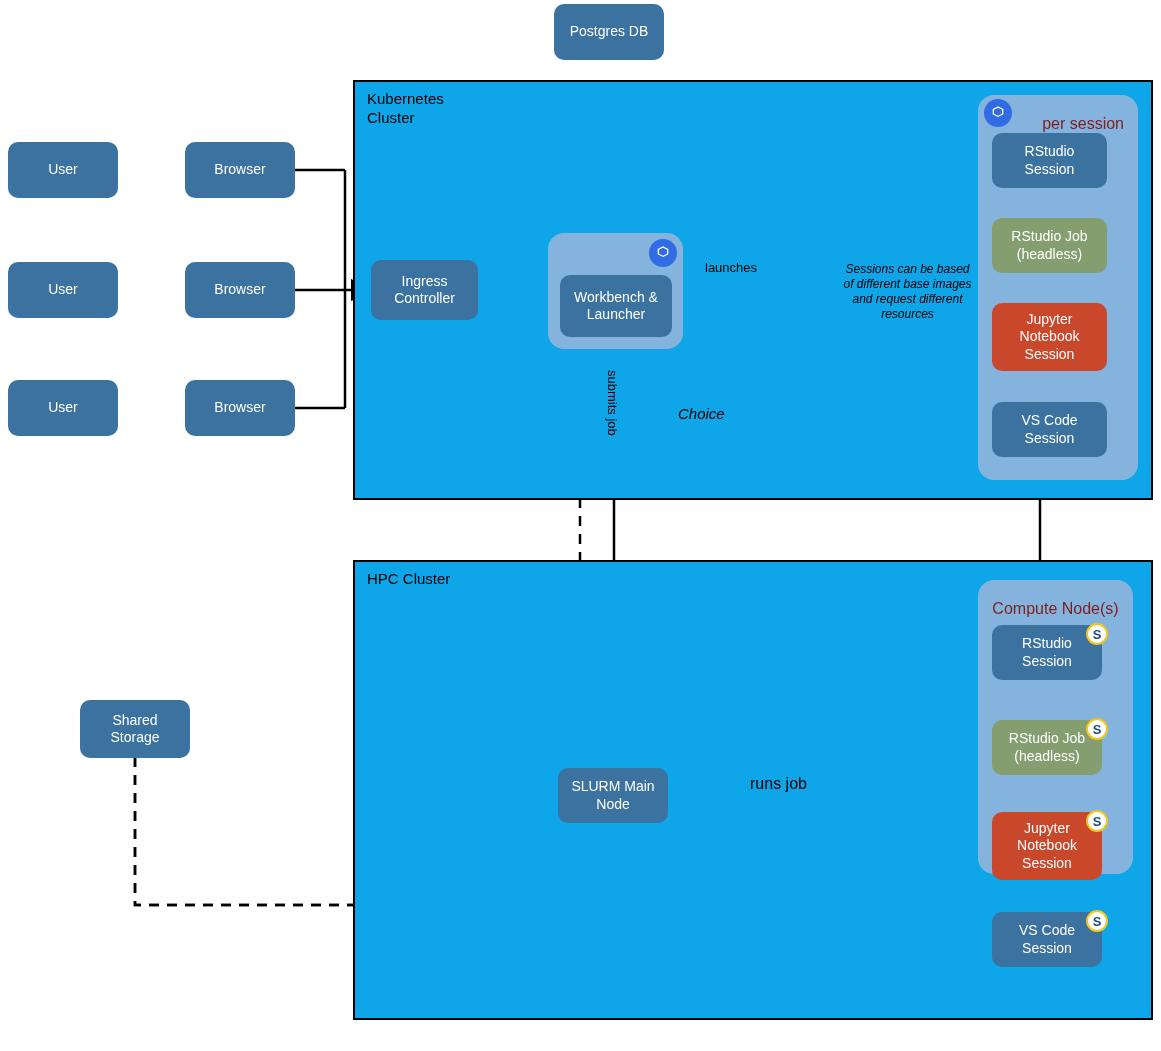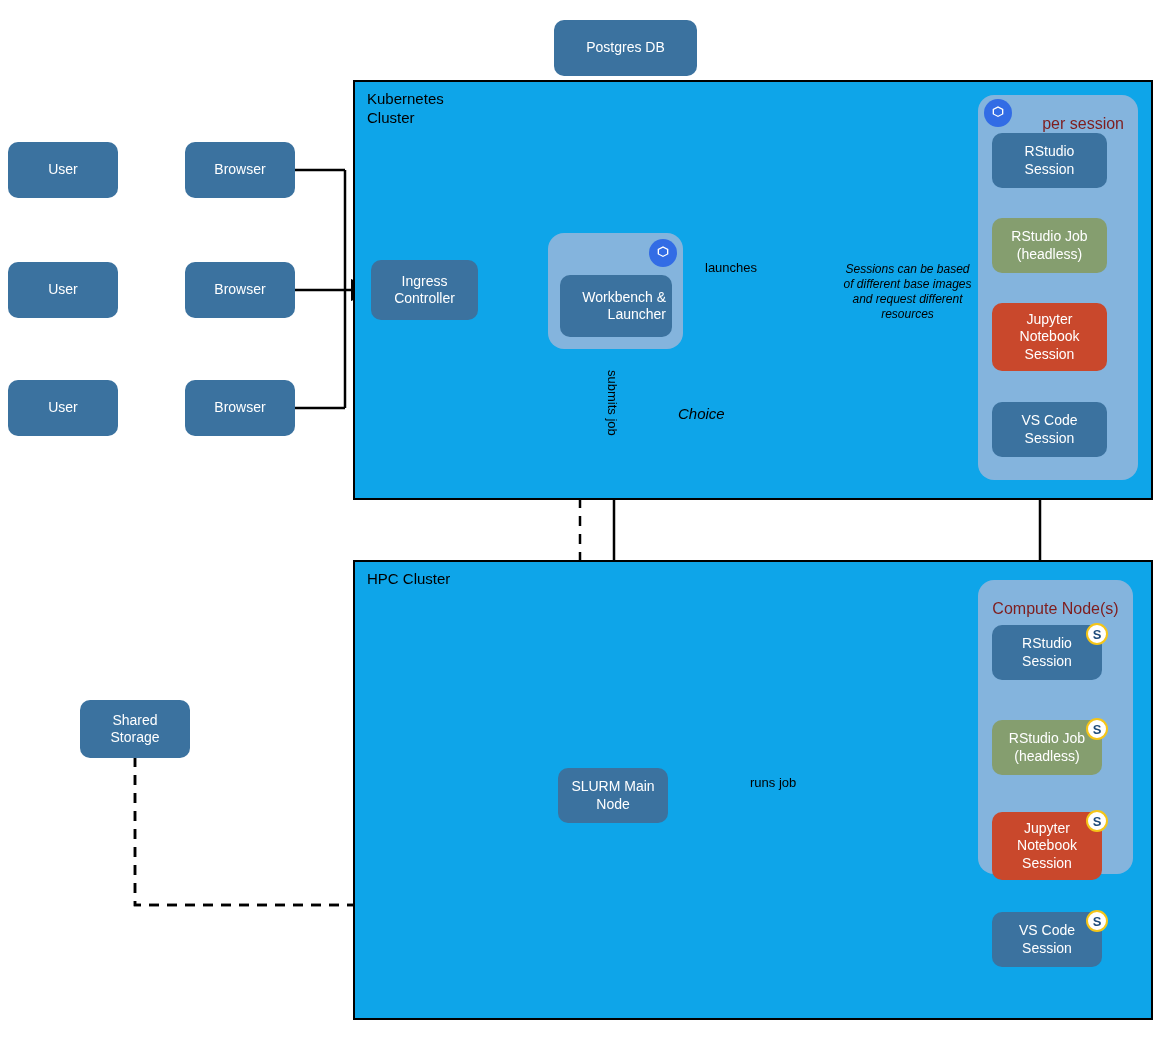--- a/index.html
+++ b/index.html
@@ -64,21 +64,21 @@
 
     <path d="M742,285 L742,430 L660,430 L660,445 L620,415 L660,385 L660,400 L712,400 L712,285 Z" fill="#fff" stroke="#000" stroke-width="2"></path>
 
     <path d="M135,757 L135,905 L580,905 L580,352" fill="none" stroke="#000" stroke-width="2.5" stroke-dasharray="10 8" marker-end="url(#ah)"></path>
 
     <path d="M135,757 L135,905 L560,905 L560,818" fill="none" stroke="#000" stroke-width="2.5" stroke-dasharray="10 8" marker-end="url(#ah)"></path>
 
     <line x1="1040" y1="480" x2="1040" y2="580" stroke="#000" stroke-width="2.5" marker-start="url(#ah)" marker-end="url(#ah)"></line>
   </svg>
 
-  <div class="box blue" style="left:554px;top:20px;width:143px;height:56px;">
+  <div class="box blue" style="left:554px;top:4px;width:110px;height:56px;">
       <span>Postgres DB</span>
     </div>
 
   <div class="box blue" style="left:8px;top:142px;width:110px;height:56px;">
       <span>User</span>
     </div>
   <div class="box blue" style="left:185px;top:142px;width:110px;height:56px;">
       <span>Browser</span>
     </div>
 
@@ -105,21 +105,21 @@
       <span>Ingress Controller</span>
     </div>
 
   <div class="pod-container" style="left:548px;top:233px;width:135px;height:116px;">
     <div class="mini-icon" style="right:6px;top:6px;">
       <svg viewBox="0 0 24 24">
           <path fill="#fff" d="M12 2l8 4v8l-8 4-8-4V6l8-4zm0 2.2L6 7v6l6 3 6-3V7l-6-2.8z"></path>
         </svg>
     </div>
   </div>
-  <div class="box blue" style="left:560px;top:275px;width:112px;height:62px;text-align:right;">
+  <div class="box blue" style="left:560px;top:275px;width:112px;height:62px;">
       <span>Workbench &amp; Launcher</span>
     </div>
 
 
   <div class="pod-container" style="left:978px;top:95px;width:160px;height:385px;">
     <div class="pod-label" style="right:14px;">per session</div>
     <div class="mini-icon" style="left:6px;top:4px;">
       <svg viewBox="0 0 24 24">
           <path fill="#fff" d="M12 2l8 4v8l-8 4-8-4V6l8-4zm0 2.2L6 7v6l6 3 6-3V7l-6-2.8z"></path>
         </svg>
@@ -165,19 +165,19 @@
   <div class="mini-icon-s" style="left:1086px;top:718px;">S</div>
   <div class="box red" style="left:992px;top:812px;width:110px;height:68px;font-size:14px;">
       <span>Jupyter Notebook Session</span>
     </div>
   <div class="mini-icon-s" style="left:1086px;top:810px;">S</div>
   <div class="box blue" style="left:992px;top:912px;width:110px;height:55px;font-size:14px;">
       <span>VS Code Session</span>
     </div>
   <div class="mini-icon-s" style="left:1086px;top:910px;">S</div>
 
-  <div style="position:absolute;left:750px;top:775px;font-size:13px;">runs job</div>
+  <div style="position:absolute;left:750px;top:775px;font-size:16px;">runs job</div>
 
   <div class="box blue" style="left:80px;top:700px;width:110px;height:58px;">
       <span>Shared Storage</span>
     </div>
 
 </div>
 
 </body></html>

